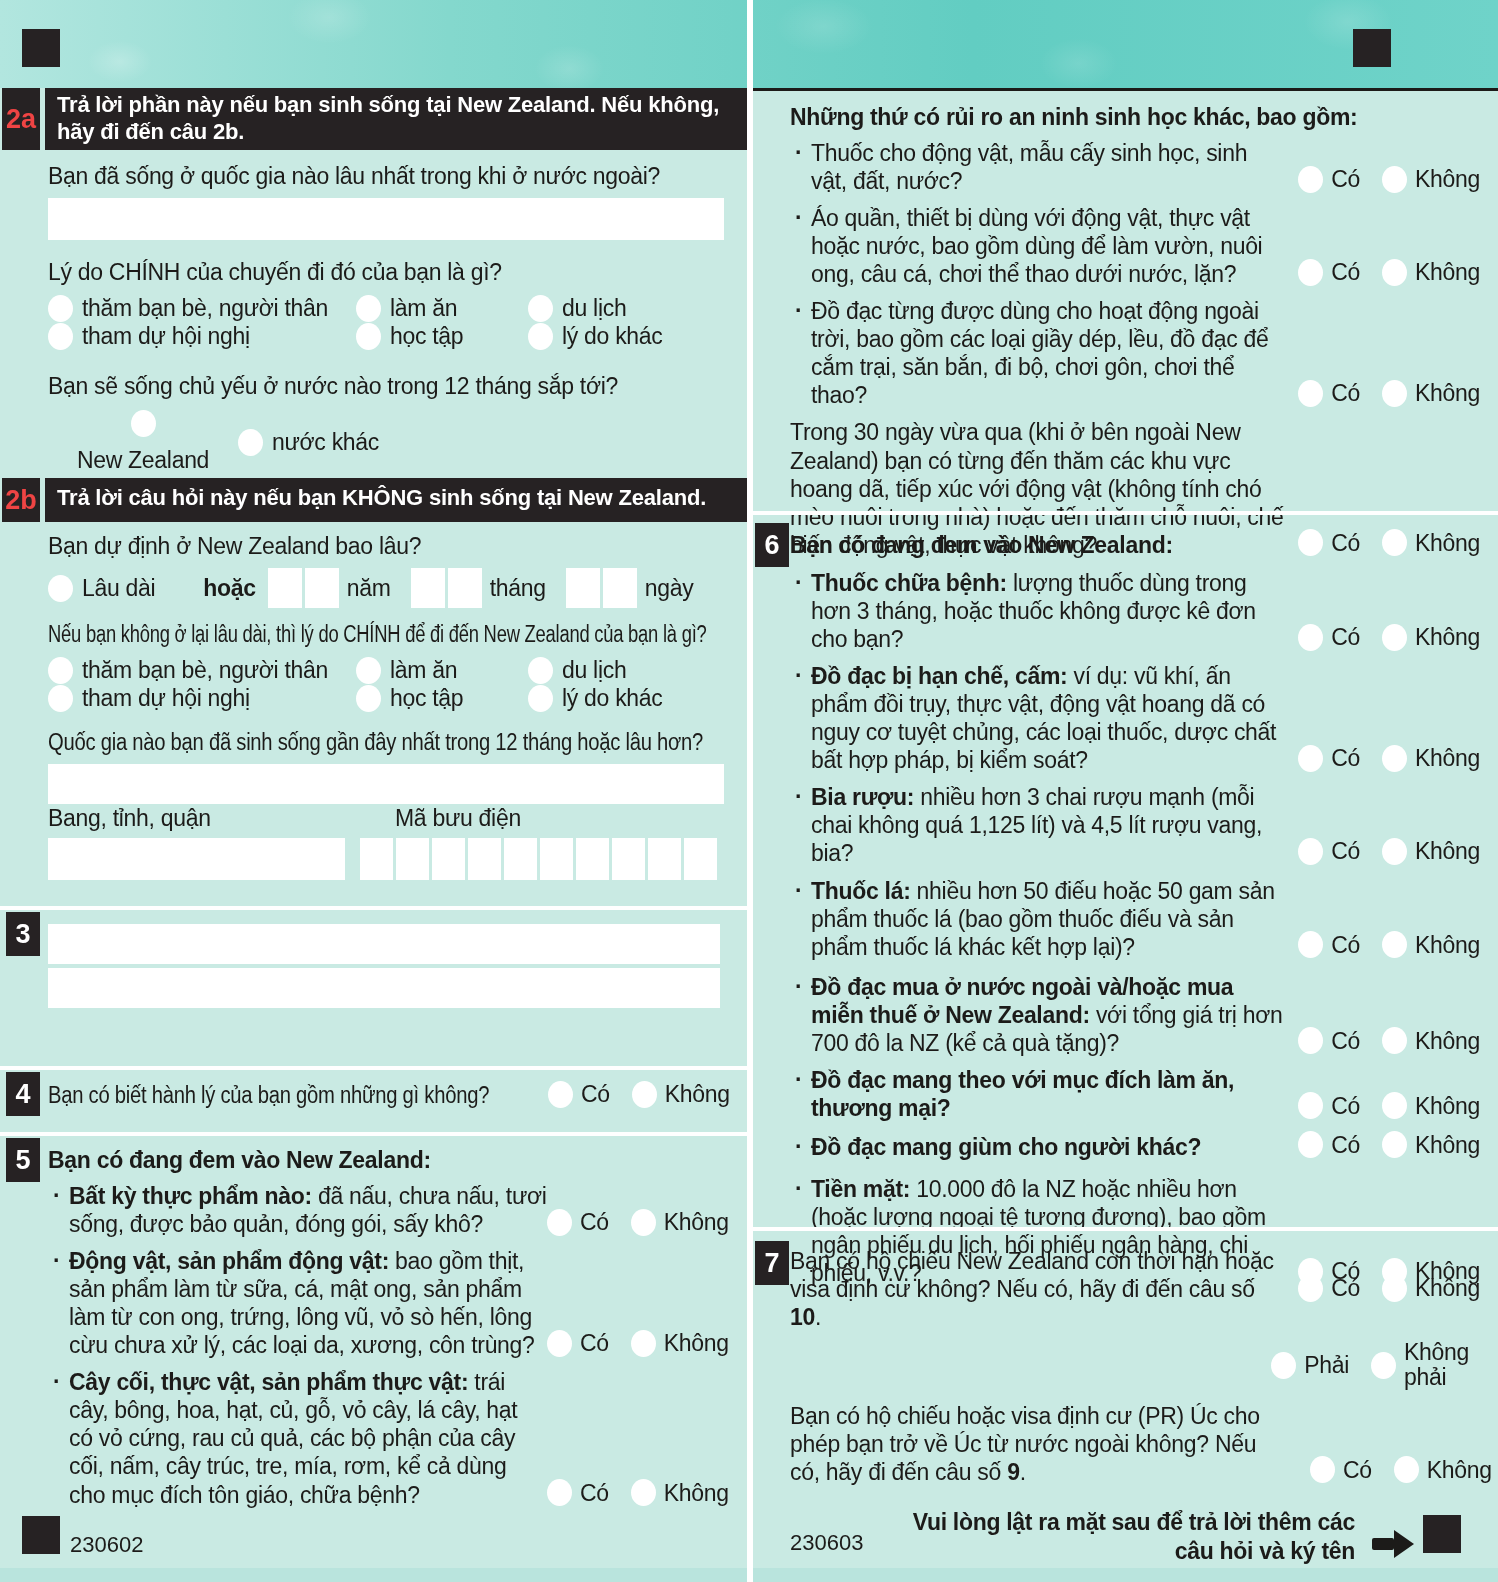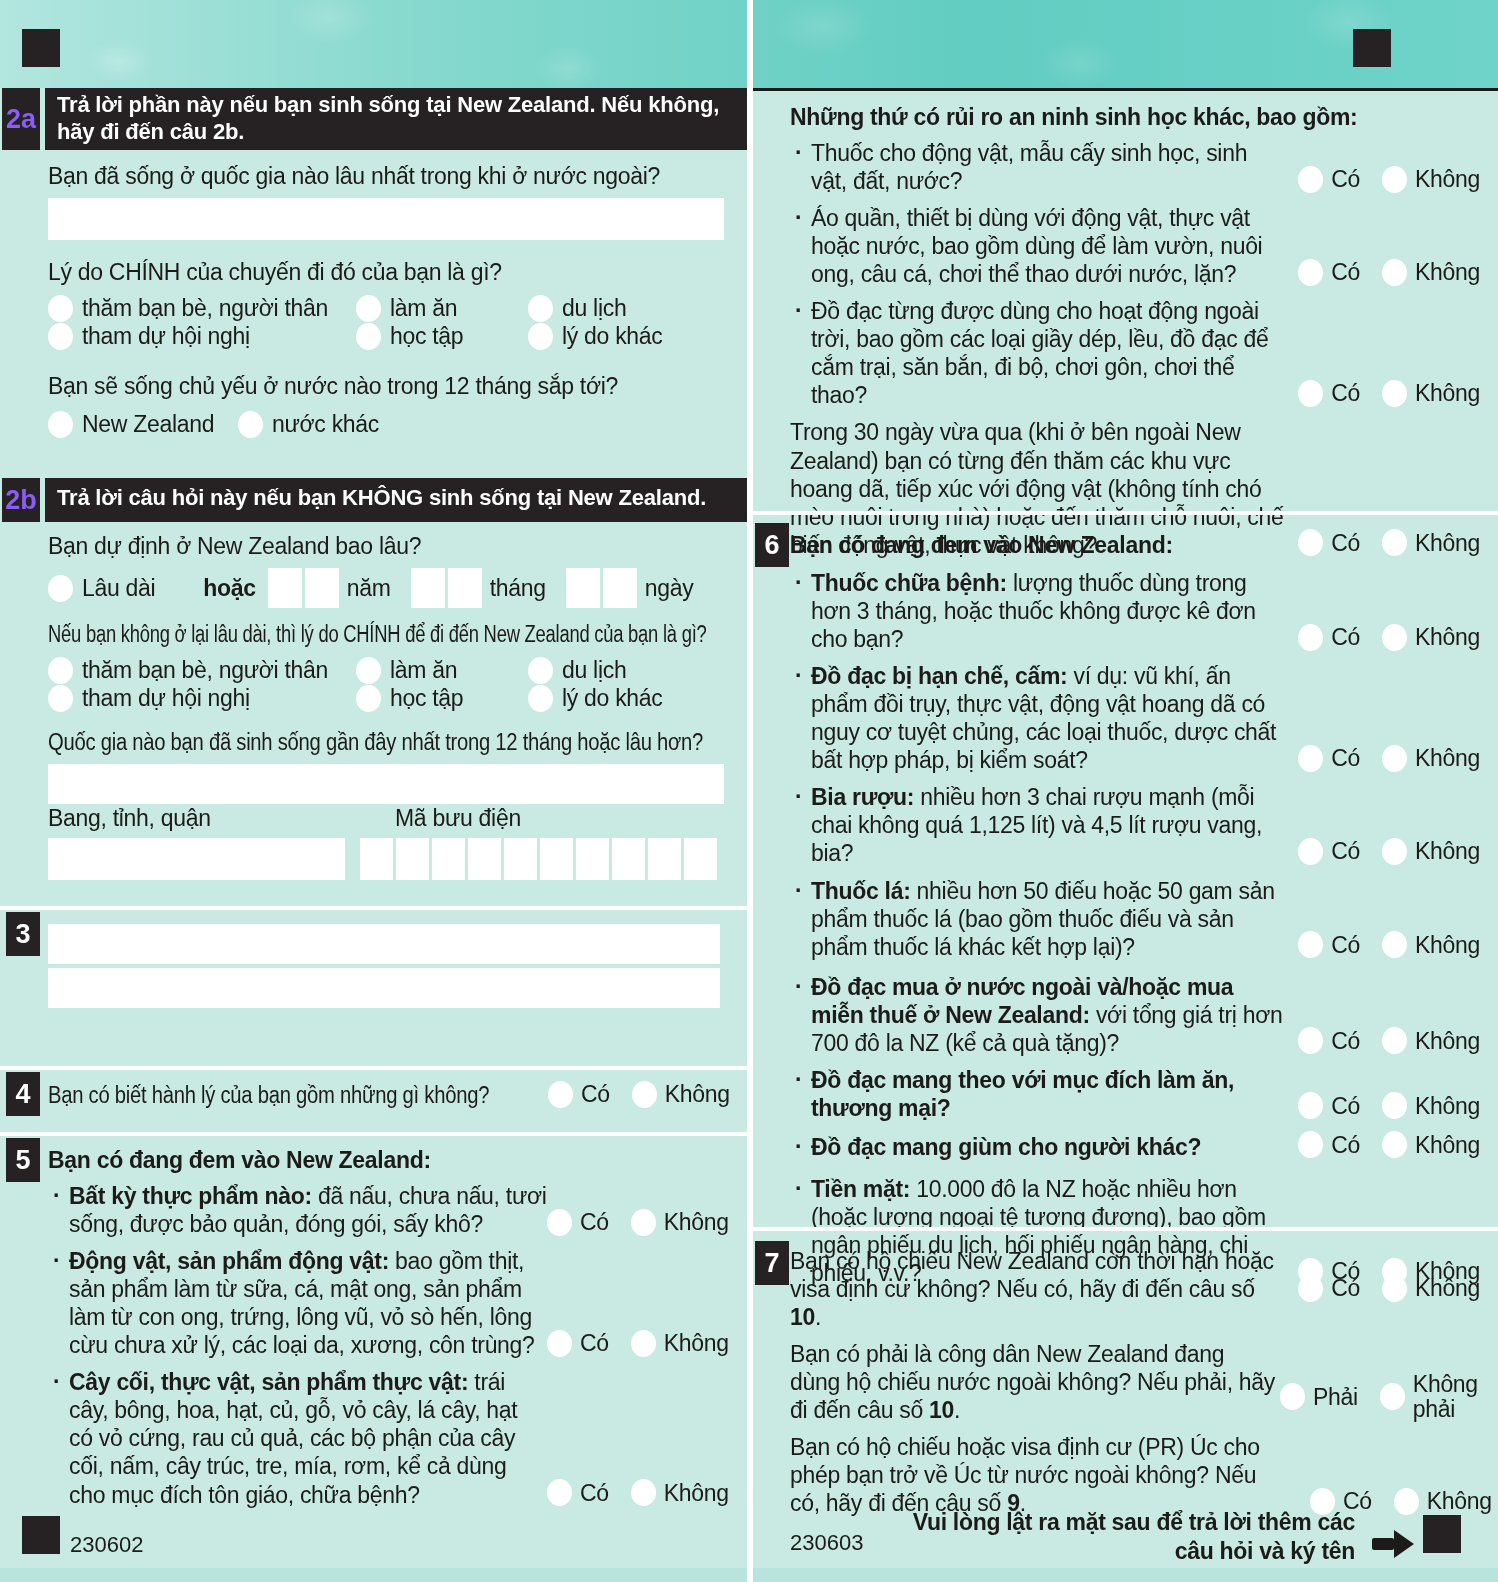--- a/index.html
+++ b/index.html
@@ -22,21 +22,21 @@
       linear-gradient(90deg,#b2e6df 0%, #84d8cd 30%, #62cdc2 65%, #6fd3c9 100%);
   }
   .bottomstrip{position:absolute;left:0;bottom:0;width:100%;height:14px;background:#b9e4dd;}
   .regmark{position:absolute;width:38px;height:38px;background:#262223;}
   .gutter{position:absolute;left:747px;top:0;width:6px;height:100%;background:#ffffff;}
   
   .colL{position:absolute;left:0;top:88px;width:747px;height:1494px;}
   .colR{position:absolute;left:753px;top:88px;width:745px;height:1494px;border-top:3px solid #1c1b19;box-sizing:border-box;}
   
   .band{position:absolute;left:0;width:100%;display:flex;}
-  .chipBig{width:38px;margin-left:2px;background:#262223;color:#8b5cf6;font-weight:700;font-size:27px;
+  .chipBig{width:38px;margin-left:2px;background:#262223;color:#ef4444;font-weight:700;font-size:27px;
     display:flex;align-items:center;justify-content:center;flex:none;letter-spacing:0;}
   .bandbar{flex:1;margin-left:5px;background:#262223;color:#fff;font-weight:700;
     font-size:22px;line-height:1.22;padding:4px 8px 0 12px;letter-spacing:-0.2px;}
   #band2a{top:0;height:62px;}
   #band2b{top:390px;height:44px;}
   .chip{position:absolute;width:34px;height:44px;background:#262223;color:#fff;font-weight:700;font-size:27px;
     display:flex;align-items:center;justify-content:center;letter-spacing:0;}
   .sep{position:absolute;left:0;width:100%;height:4px;background:#ffffff;}
   
   .abs{position:absolute;left:0;right:0;}
@@ -45,21 +45,21 @@
   .qtext{margin:0;}
   .bold{font-weight:700;}
   .cond{white-space:nowrap;transform:scaleX(.88);transform-origin:0 50%;display:block;}
   .cond2{white-space:nowrap;transform:scaleX(.80);transform-origin:0 50%;display:block;}
   
   .winput{background:#ffffff;height:42px;}
   .radio{width:25px;height:27px;background:#ffffff;border-radius:50%;flex:none;display:inline-block;}
   .opt{display:flex;align-items:center;gap:9px;}
   .rgrid{display:grid;grid-template-columns:308px 172px auto;margin-top:8px;}
   .optrow{display:flex;margin-top:10px;}
-  .optrow .opt:first-child{width:190px;}
+  .optrow .opt:first-child{width:190px;flex-direction:column;}
   .durrow{display:flex;align-items:center;margin-top:8px;}
   .pair{display:flex;gap:3px;flex:none;}
   .cell{width:34px;height:40px;background:#ffffff;display:inline-block;}
   .pcrow{display:flex;gap:3px;}
   .pccell{width:33px;height:42px;background:#ffffff;}
   .or{font-weight:700;margin-left:48px;}
   .ml8{margin-left:8px;} .ml12{margin-left:12px;} .ml20{margin-left:20px;}
   
   .qarow{display:flex;align-items:flex-end;margin-bottom:9px;}
   .qarow.center{align-items:center;}
@@ -432,21 +432,20 @@
           <div class="q7text"><span>Bạn có hộ chiếu New Zealand còn thời hạn hoặc visa định cư không?  Nếu có, hãy đi đến câu số </span><b>10</b><span>.</span></div>
           <div class="answers">
               <span class="radio"></span>
               <span class="alabel">Có</span>
               <span class="gap"></span>
               <span class="radio"></span>
               <span class="alabel">Không</span>
             </div>
         </div>
         <div class="qarow" style="margin-top:6px;">
-          <div class="q7text"><span>Bạn có phải là công dân New Zealand đang dùng hộ chiếu nước ngoài không? Nếu phải, hãy đi đến câu số </span><b>10</b><span>.</span></div>
           <div class="answers">
               <span class="radio"></span>
               <span class="alabel">Phải</span>
               <span class="gap"></span>
               <span class="radio"></span>
               <span class="alabel wrap">Không phải</span>
             </div>
         </div>
         <div class="qarow" style="margin-top:6px;gap:30px;">
           <div class="q7text"><span>Bạn có hộ chiếu hoặc visa định cư (PR) Úc cho phép bạn trở về Úc từ nước ngoài không? Nếu có, hãy đi đến câu số </span><b>9</b><span>.</span></div>

